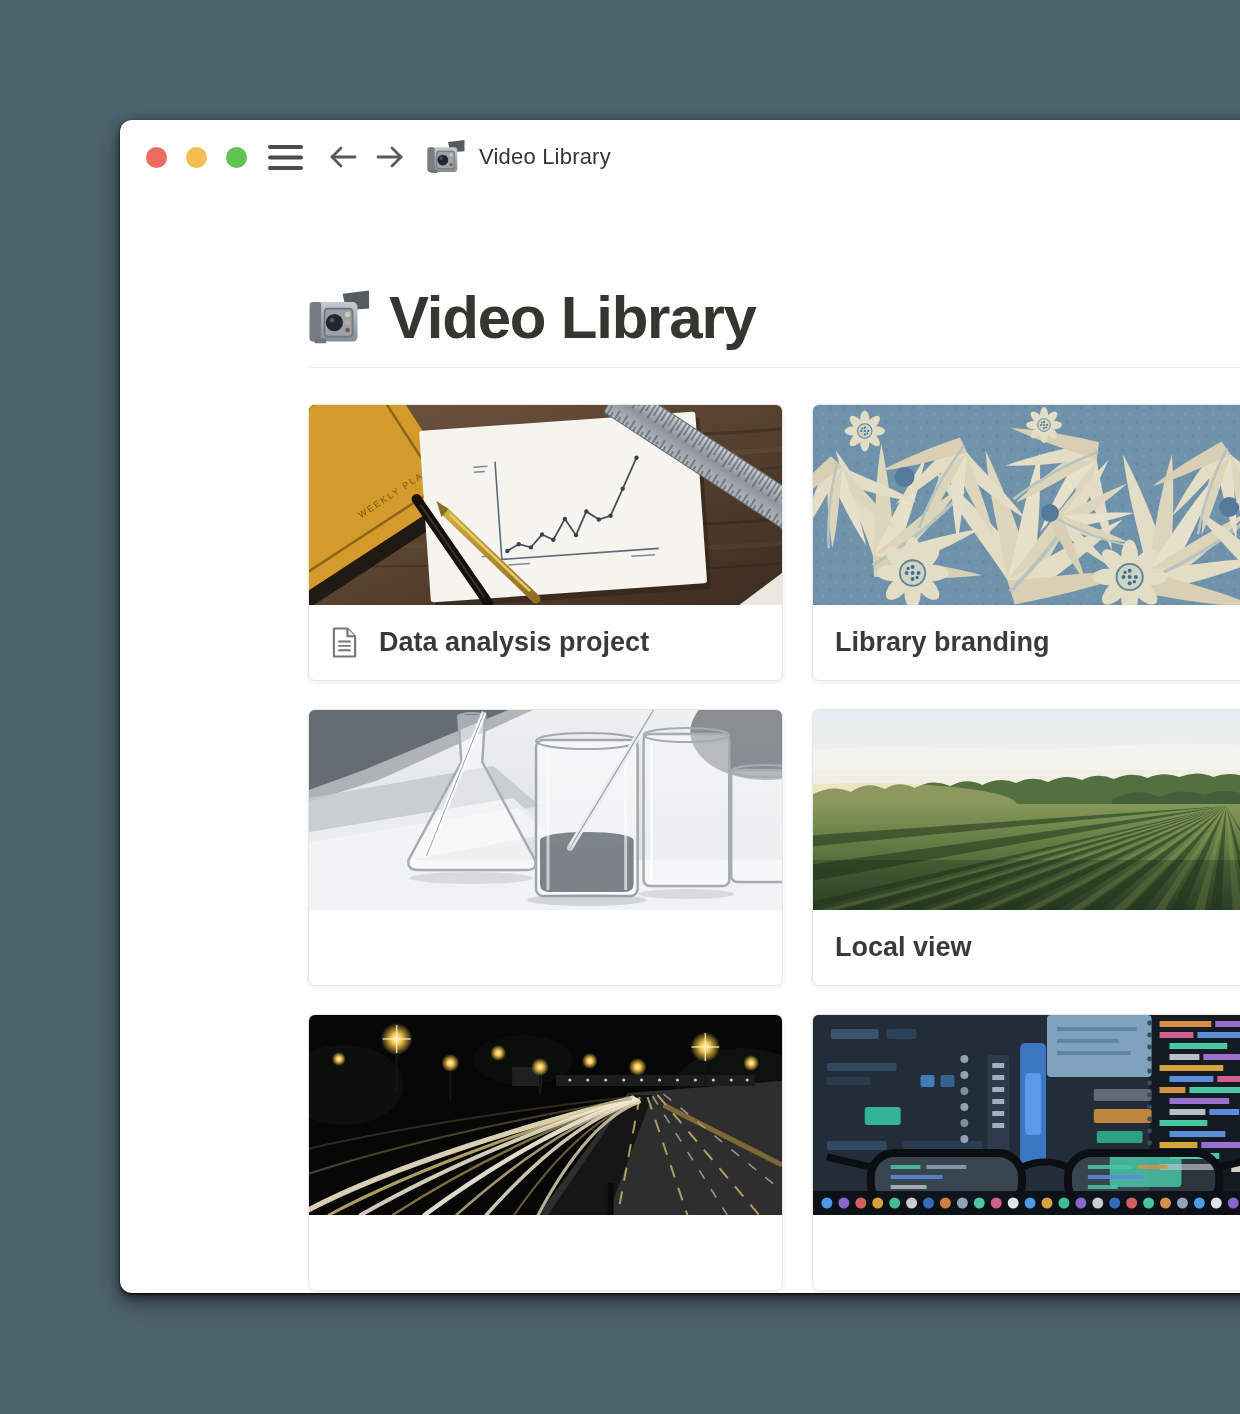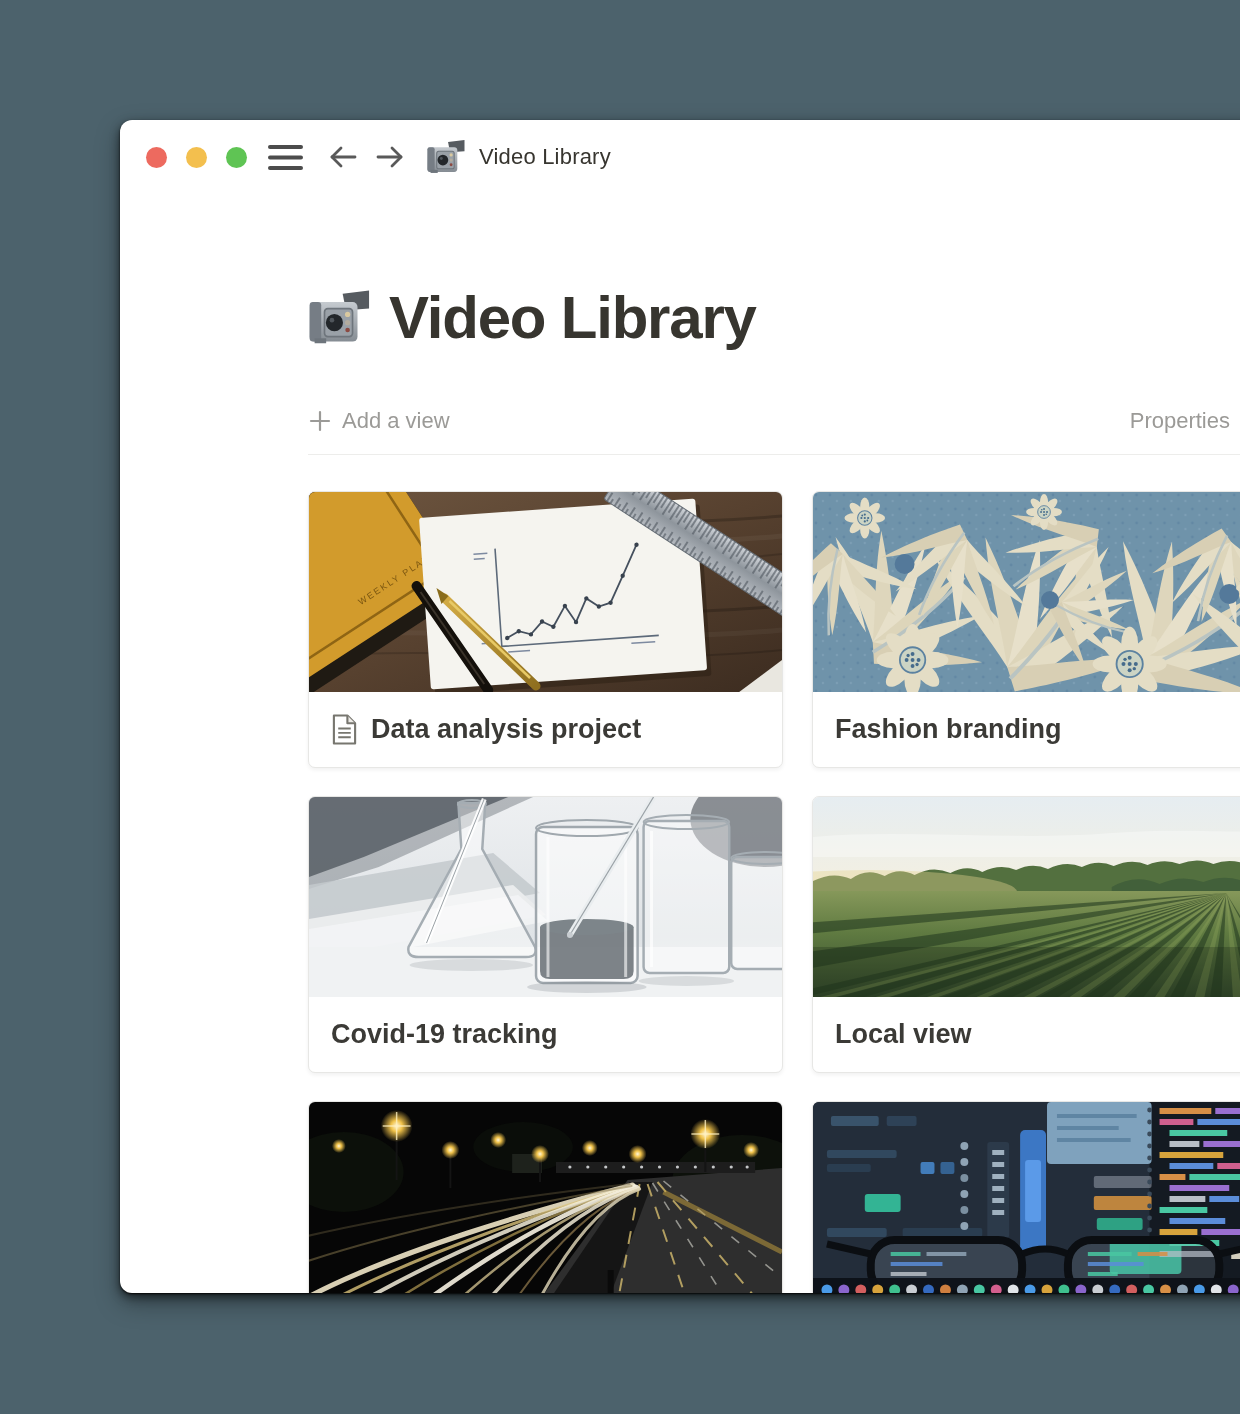--- a/index.html
+++ b/index.html
@@ -33,21 +33,21 @@
   .tool-btn{display:flex;align-items:center;gap:10px;color:#9b9a97;font-size:22px;cursor:pointer;}
   .divider{width:962px;border-top:1px solid #ededeb;margin-top:16px;}
   
   .cards{margin-top:36px;display:grid;grid-template-columns:475px 475px;column-gap:29px;row-gap:28px;grid-auto-rows:277px;width:979px;}
   .card{
     background:#fff;border:1px solid #e7e7e5;border-radius:7px;overflow:hidden;
     display:flex;flex-direction:column;box-shadow:0 2px 4px rgba(15,15,15,.06);cursor:pointer;
   }
   .card-img{height:200px;flex:none;position:relative;background:#eee;}
   .card-img svg{display:block;width:100%;height:100%;}
-  .card-label{flex:1;display:flex;align-items:center;gap:13px;padding:0 22px;font-size:27px;font-weight:600;color:#3b3a36;white-space:nowrap;}
+  .card-label{flex:1;display:flex;align-items:center;gap:21px;padding:0 22px;font-size:27px;font-weight:600;color:#3b3a36;white-space:nowrap;}
   .doc-ic{flex:none;}
 </style>
 </head>
 <body>
 
 <svg width="0" height="0" style="position:absolute">
   <defs>
 
     <linearGradient id="camBody" x1="0" y1="0" x2="0" y2="1">
       <stop offset="0" stop-color="#c6cbd0"></stop>
@@ -98,32 +98,20 @@
 
   <div class="content">
 
     <div class="page-header">
       <svg width="66" height="57" viewBox="0 0 40 34">
         <use href="#camcorder"></use>
       </svg>
       <span class="page-title">Video Library</span>
     </div>
 
-    <div class="toolbar">
-      <div class="tool-btn">
-        <svg width="24" height="24" viewBox="0 0 24 24" fill="none" stroke="#9b9a97" stroke-width="2.2" stroke-linecap="round">
-          <path d="M12 3 V21"></path>
-            <path d="M3 12 H21"></path>
-        </svg>
-        <span>Add a view</span>
-      </div>
-      <div class="tool-btn">
-        <span>Properties</span>
-      </div>
-    </div>
     <div class="divider"></div>
 
     <div class="cards">
 
       <div class="card">
         <div class="card-img">
           <svg viewBox="0 0 475 200" preserveAspectRatio="none">
             <defs>
               <linearGradient id="wood" x1="0" y1="0" x2="1" y2="1">
                 <stop offset="0" stop-color="#6e5640"></stop>
@@ -269,21 +257,21 @@
             <circle cx="238" cy="108" r="9" fill="#54799a"></circle>
             <circle cx="418" cy="102" r="10" fill="#54799a"></circle>
             <use href="#flower" transform="translate(100,168) scale(1.5)"></use>
             <use href="#flower" transform="translate(318,172) scale(1.55)"></use>
             <use href="#flower" transform="translate(52,26) scale(.85)"></use>
             <use href="#flower" transform="translate(232,20) scale(.75)"></use>
             <use href="#flower" transform="translate(444,96) scale(.8)"></use>
           </svg>
         </div>
         <div class="card-label">
-          <span>Fashion branding</span>
+          <span>Library branding</span>
         </div>
       </div>
 
       <div class="card">
         <div class="card-img">
           <svg viewBox="0 0 475 200" preserveAspectRatio="none">
             <defs>
               <linearGradient id="labbg" x1="0" y1="0" x2="0" y2="1">
                 <stop offset="0" stop-color="#eef0f2"></stop>
                   <stop offset=".7" stop-color="#dfe3e6"></stop>
@@ -318,23 +306,20 @@
             <ellipse cx="379" cy="25" rx="43" ry="7" fill="none" stroke="#a5adb3" stroke-width="2"></ellipse>
             <path d="M344,34 V170" stroke="rgba(255,255,255,.7)" stroke-width="3"></path>
 
             <rect x="424" y="60" width="70" height="112" rx="6" fill="rgba(255,255,255,.4)" stroke="#a5adb3" stroke-width="2.5"></rect>
             <ellipse cx="459" cy="61" rx="35" ry="6" fill="none" stroke="#a5adb3" stroke-width="2"></ellipse>
 
             <ellipse cx="279" cy="190" rx="60" ry="6" fill="rgba(120,128,134,.25)"></ellipse>
             <ellipse cx="379" cy="184" rx="48" ry="5" fill="rgba(120,128,134,.2)"></ellipse>
             <ellipse cx="163" cy="168" rx="62" ry="6" fill="rgba(120,128,134,.2)"></ellipse>
           </svg>
-        </div>
-        <div class="card-label">
-          <span>Covid-19 tracking</span>
         </div>
       </div>
 
       <div class="card">
         <div class="card-img">
           <svg viewBox="0 0 475 200" preserveAspectRatio="none">
             <defs>
               <linearGradient id="sky" x1="0" y1="0" x2="0" y2="1">
                 <stop offset="0" stop-color="#e6edf1"></stop>
                   <stop offset=".75" stop-color="#f1efe4"></stop>

